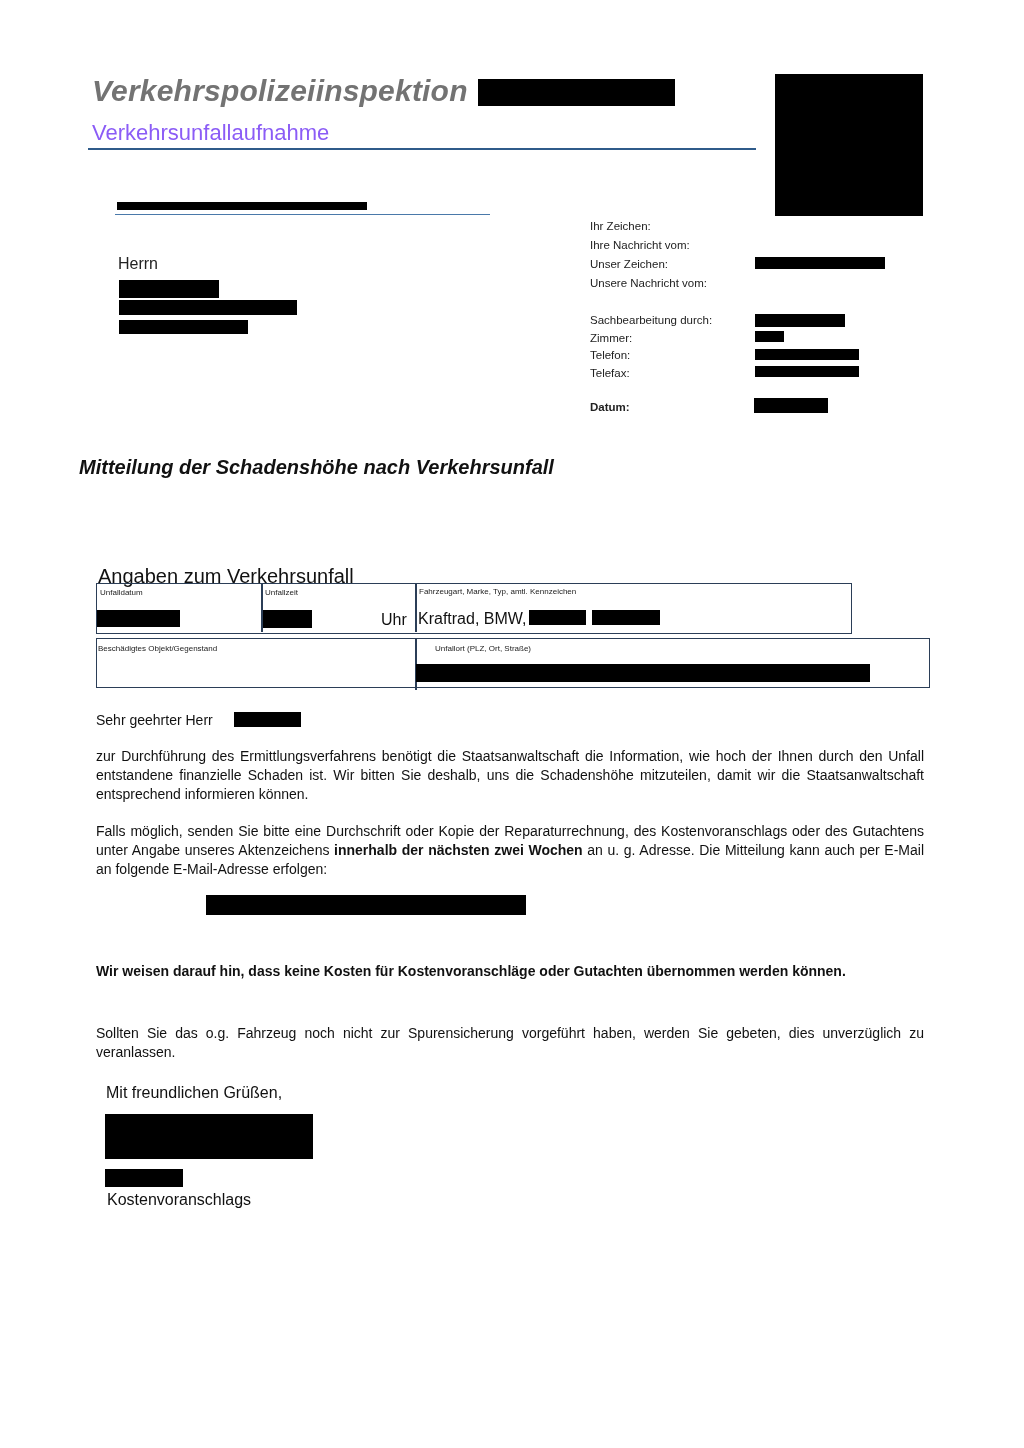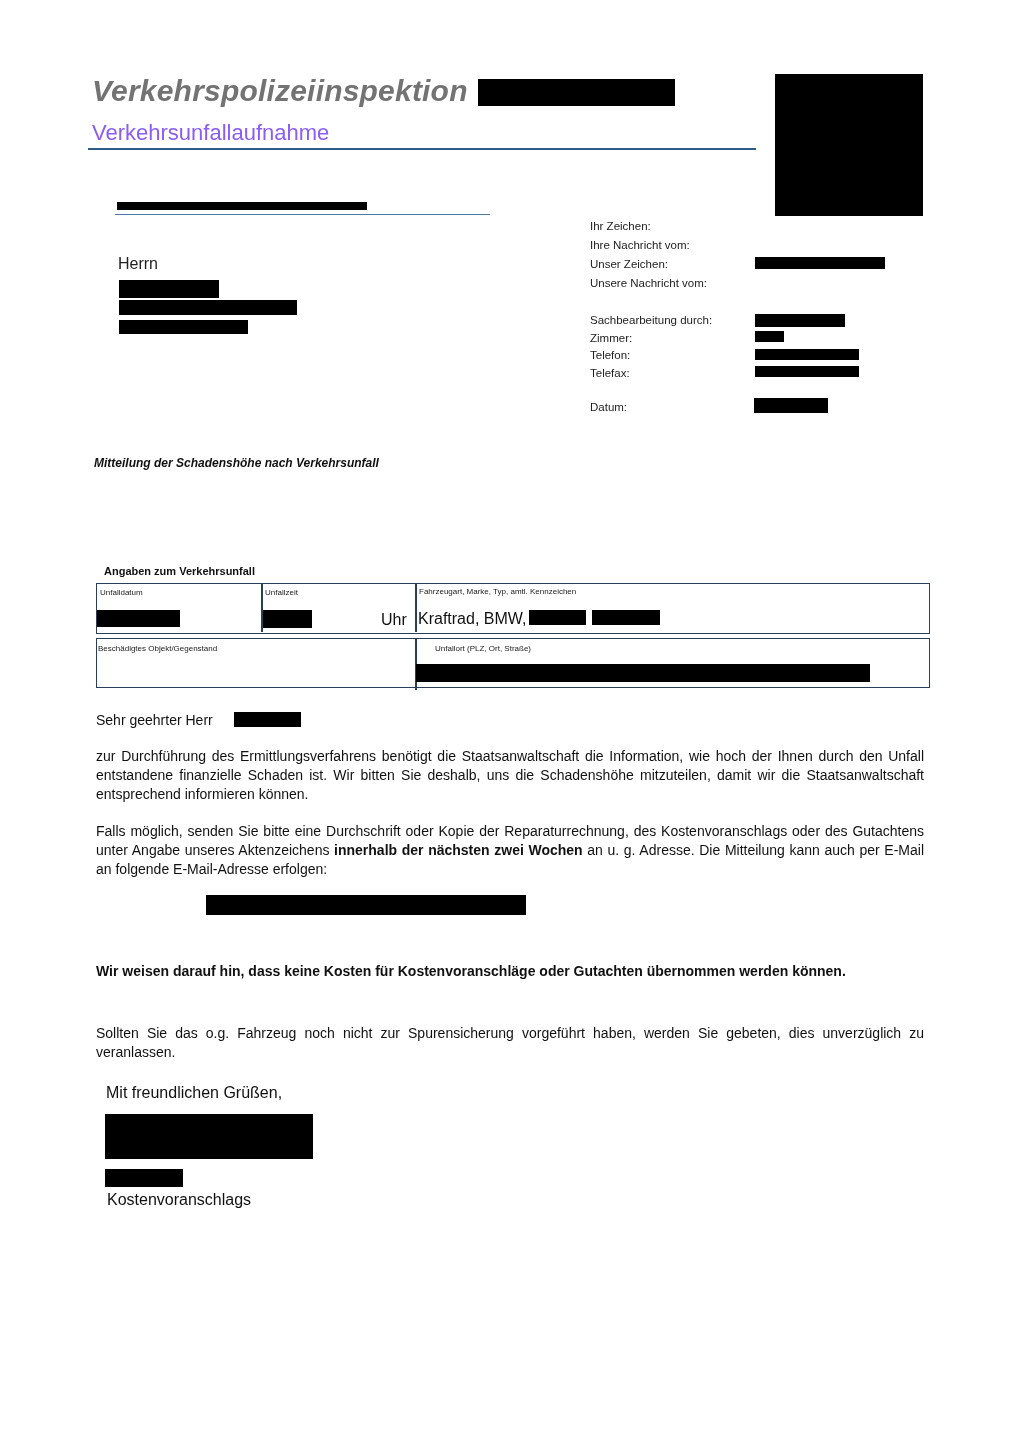--- a/index.html
+++ b/index.html
@@ -6,22 +6,22 @@
   body { width:1024px; height:1448px; background:#ffffff; position:relative; overflow:hidden;
          font-family:"Liberation Sans", sans-serif; color:#111; }
   .abs { position:absolute; }
   .redact { position:absolute; background:#000; }
   .title { left:92px; top:74px; font-size:30px; font-weight:bold; font-style:italic; letter-spacing:0.2px; color:#737373; }
   .subtitle { left:92px; top:120px; font-size:22px; color:#8b5cf6; }
   .rule-main { left:88px; top:148px; width:668px; height:2px; background:#2f5b8a; }
   .rule-sender { left:115px; top:214px; width:375px; height:1px; background:#4a79aa; }
   .herrn { left:118px; top:255px; font-size:16px; color:#222; }
   .meta-label { left:590px; font-size:11.5px; color:#222; }
-  .subject { left:94px; top:456px; font-size:12px; font-weight:bold; font-style:italic; }
-  .sec-head { left:104px; top:565px; font-size:11px; font-weight:bold; }
+  .subject { left:79px; top:456px; font-size:20px; font-weight:bold; font-style:italic; }
+  .sec-head { left:98px; top:565px; font-size:20px; font-weight:normal; }
   .box { position:absolute; border:1.5px solid #2b3e57; box-sizing:border-box; }
   .cell-label { position:absolute; font-size:8px; color:#222; }
   .vline { position:absolute; width:1.5px; background:#2b3e57; }
   .para { position:absolute; left:96px; width:828px; font-size:14px; line-height:19px; text-align:justify; color:#111; }
   .para b { font-weight:bold; }
 </style>
 </head>
 <body>
 
 <div class="abs title">Verkehrspolizeiinspektion</div>
@@ -45,28 +45,28 @@
 <div class="abs meta-label" style="top:277px;">Unsere Nachricht vom:</div>
 
 <div class="abs meta-label" style="top:314px;">Sachbearbeitung durch:</div>
 <div class="redact" style="left:755px;top:314px;width:90px;height:13px;"></div>
 <div class="abs meta-label" style="top:332px;">Zimmer:</div>
 <div class="redact" style="left:755px;top:331px;width:29px;height:11px;"></div>
 <div class="abs meta-label" style="top:349px;">Telefon:</div>
 <div class="redact" style="left:755px;top:349px;width:104px;height:11px;"></div>
 <div class="abs meta-label" style="top:367px;">Telefax:</div>
 <div class="redact" style="left:755px;top:366px;width:104px;height:11px;"></div>
-<div class="abs meta-label" style="top:401px;">Datum:</div>
+<div class="abs meta-label" style="top:401px;font-weight:bold;">Datum:</div>
 <div class="redact" style="left:754px;top:398px;width:74px;height:15px;"></div>
 
 <div class="abs subject">Mitteilung der Schadenshöhe nach Verkehrsunfall</div>
 
 <div class="abs sec-head">Angaben zum Verkehrsunfall</div>
 
-<div class="box" style="left:96px;top:583px;width:834px;height:51px;text-align:center;">
+<div class="box" style="left:96px;top:583px;width:756px;height:51px;text-align:center;">
   <div class="vline" style="left:164px;top:0;height:48px;"></div>
   <div class="vline" style="left:318px;top:0;height:48px;"></div>
   <div class="cell-label" style="left:3px;top:4px;">Unfalldatum</div>
   <div class="cell-label" style="left:168px;top:4px;">Unfallzeit</div>
   <div class="cell-label" style="left:322px;top:3px;">Fahrzeugart, Marke, Typ, amtl. Kennzeichen</div>
   <div class="abs" style="left:284px;top:27px;font-size:16px;">Uhr</div>
   <div class="abs" style="left:321px;top:26px;font-size:16px;">Kraftrad, BMW,</div>
 </div>
 <div class="redact" style="left:97px;top:610px;width:83px;height:17px;"></div>
 <div class="redact" style="left:263px;top:610px;width:49px;height:18px;"></div>

